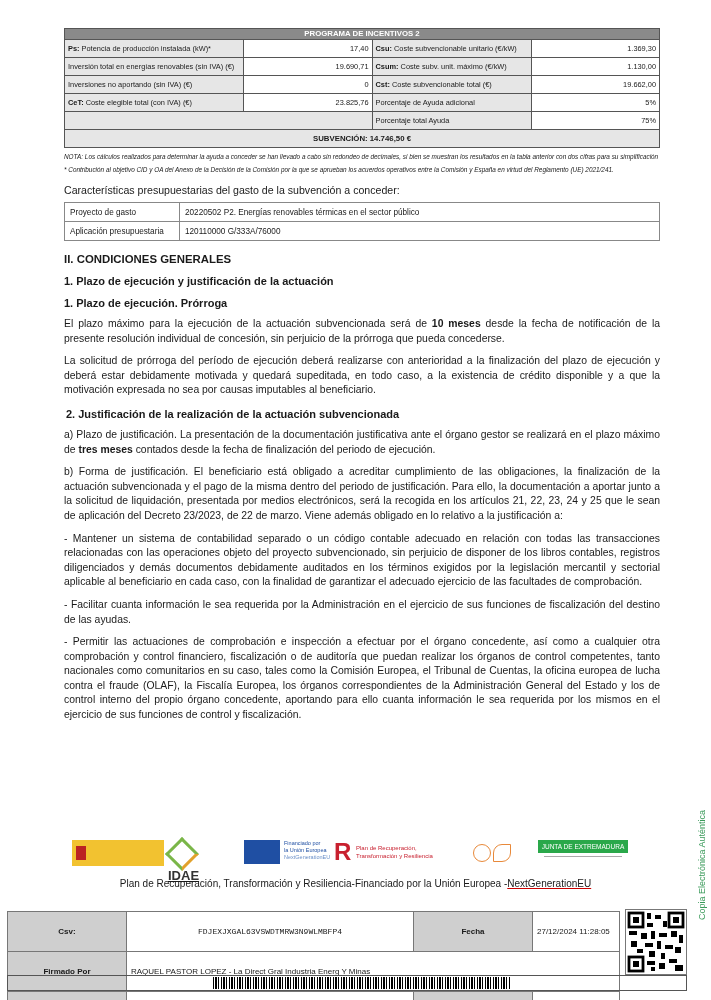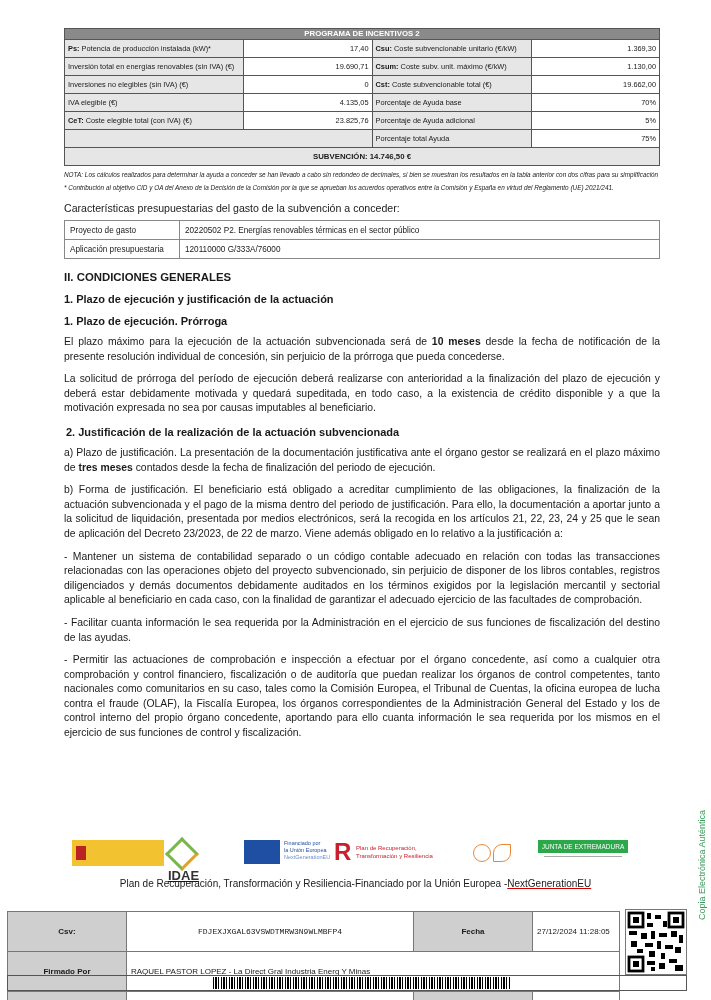--- a/index.html
+++ b/index.html
@@ -51,30 +51,24 @@
           <td class="lab" style="width: 152px;"><b>Csu:</b><span> Coste subvencionable unitario (€/kW)</span></td>
           <td class="val"><span>1.369,30</span></td>
         </tr>
         <tr>
           <td class="lab" style="width: 172px;"><b></b><span>Inversión total en energías renovables (sin IVA) (€)</span></td>
           <td class="val"><span>19.690,71</span></td>
           <td class="lab" style="width: 152px;"><b>Csum:</b><span> Coste subv. unit. máximo (€/kW)</span></td>
           <td class="val"><span>1.130,00</span></td>
         </tr>
         <tr>
-          <td class="lab" style="width: 172px;"><b></b><span>Inversiones no elegibles (sin IVA) (€)</span></td>
+          <td class="lab" style="width: 172px;"><b></b><span>Inversiones no aportando (sin IVA) (€)</span></td>
           <td class="val"><span>0</span></td>
           <td class="lab" style="width: 152px;"><b>Cst:</b><span> Coste subvencionable total (€)</span></td>
           <td class="val"><span>19.662,00</span></td>
-        </tr>
-        <tr>
-          <td class="lab" style="width: 172px;"><b></b><span>IVA elegible (€)</span></td>
-          <td class="val"><span>4.135,05</span></td>
-          <td class="lab" style="width: 152px;"><b></b><span>Porcentaje de Ayuda base</span></td>
-          <td class="val"><span>70%</span></td>
         </tr>
         <tr>
           <td class="lab" style="width: 172px;"><b>CeT:</b><span> Coste elegible total (con IVA) (€)</span></td>
           <td class="val"><span>23.825,76</span></td>
           <td class="lab" style="width: 152px;"><b></b><span>Porcentaje de Ayuda adicional</span></td>
           <td class="val"><span>5%</span></td>
         </tr>
         <tr>
           <td class="lab" colspan="2" style="width: 172px;"><b></b><span></span></td>
           <td class="lab" style="width: 152px;"><b></b><span>Porcentaje total Ayuda</span></td>

